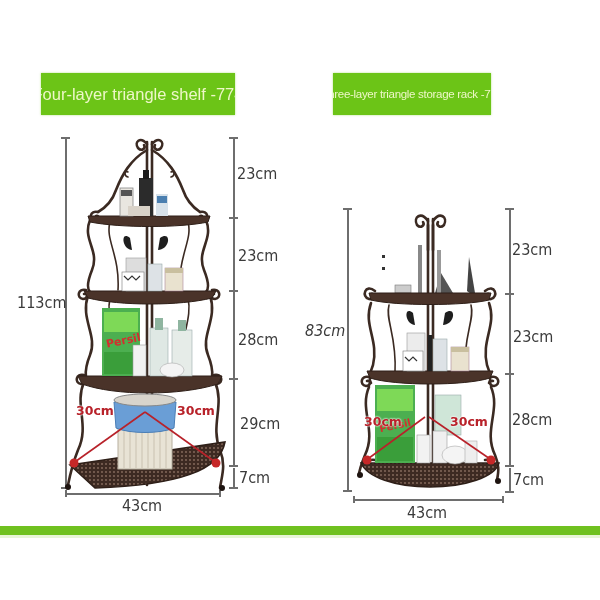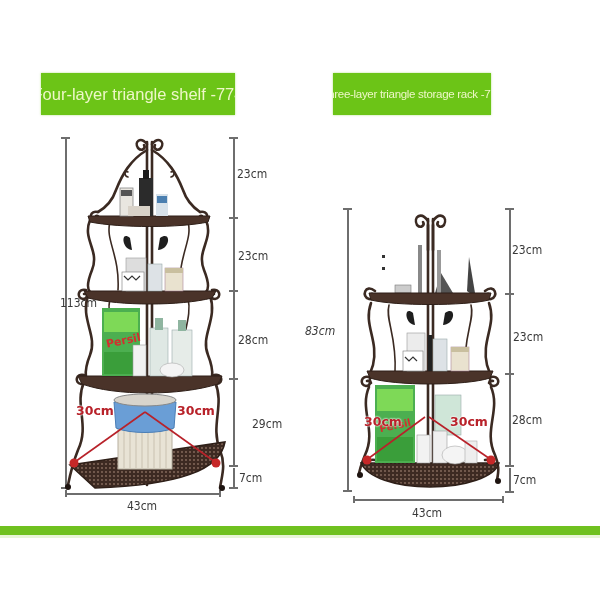--- a/index.html
+++ b/index.html
@@ -12,21 +12,21 @@
     box-shadow:0 0 2px rgba(108,196,23,0.5);
   }
   .banner.left { left:41px; top:73px; width:194px; height:42px; font-size:16.5px; }
   .banner.right { left:333px; top:73px; width:158px; height:42px; font-size:11.5px; letter-spacing:-0.3px; }
   .vline { position:absolute; width:1.5px; background:#6e6e6e; }
   .hline { position:absolute; height:1.5px; background:#6e6e6e; }
   .tick { position:absolute; width:9px; height:1.5px; background:#6e6e6e; }
   .vtick { position:absolute; width:1.5px; height:7px; background:#6e6e6e; }
   .dim {
     position:absolute; font-family:"DejaVu Sans Condensed","DejaVu Sans", sans-serif;
-    font-size:12px; color:#3a3a3a; white-space:nowrap; line-height:1;
+    font-size:16px; color:#3a3a3a; white-space:nowrap; line-height:1;
     transform:translateY(-50%);
   }
   .dim.center { transform:translate(-50%,-50%); }
   .red-label {
     position:absolute; font-family:"DejaVu Sans", sans-serif; font-weight:bold;
     font-size:12.5px; color:#b8222a; white-space:nowrap; line-height:1;
     text-shadow:0 0 2px #fff, 0 0 2px #fff;
   }
   .greenbar { position:absolute; left:0; top:526px; width:600px; height:9px; background:#6fc11f; }
   .greenbar-glow { position:absolute; left:0; top:535px; width:600px; height:3px; background:#e7f5d6; }
@@ -40,35 +40,35 @@
 </div>
 <div class="banner right">
   <span>Three-layer triangle storage rack -773</span>
 </div>
 
 <div>
 
   <div class="vline" style="left:65px; top:137px; height:351px;"></div>
   <div class="tick" style="left:61px; top:137px;"></div>
   <div class="tick" style="left:61px; top:487px;"></div>
-  <div class="dim" style="left:17px; top:303px;margin-left:43px;">113cm</div>
+  <div class="dim" style="left:17px; top:303px;">113cm</div>
 
   <div class="vline" style="left:233px; top:137px; height:328px;"></div>
   <div class="tick" style="left:229px; top:137px;"></div>
   <div class="tick" style="left:229px; top:217px;"></div>
   <div class="tick" style="left:229px; top:290px;"></div>
   <div class="tick" style="left:229px; top:378px;"></div>
   <div class="tick" style="left:229px; top:465px;"></div>
   <div class="vline" style="left:233px; top:468px; height:20px;"></div>
   <div class="tick" style="left:229px; top:487px;"></div>
 
   <div class="dim" style="left:237px; top:174px;">23cm</div>
   <div class="dim" style="left:238px; top:256px;">23cm</div>
   <div class="dim" style="left:238px; top:340px;">28cm</div>
-  <div class="dim" style="left:252px; top:424px;">29cm</div>
+  <div class="dim" style="left:240px; top:424px;">29cm</div>
   <div class="dim" style="left:239px; top:478px;">7cm</div>
 
   <div class="hline" style="left:65px; top:493px; width:155px;"></div>
   <div class="vtick" style="left:65px; top:490px;"></div>
   <div class="vtick" style="left:219px; top:490px;"></div>
   <div class="dim center" style="left:142px; top:506px;">43cm</div>
 
   <svg class="shelf" style="left:60px; top:130px;" width="170" height="365" viewBox="0 0 170 365">
     <g stroke="#3b2a22" stroke-width="2.6" fill="none" stroke-linecap="round">
 

